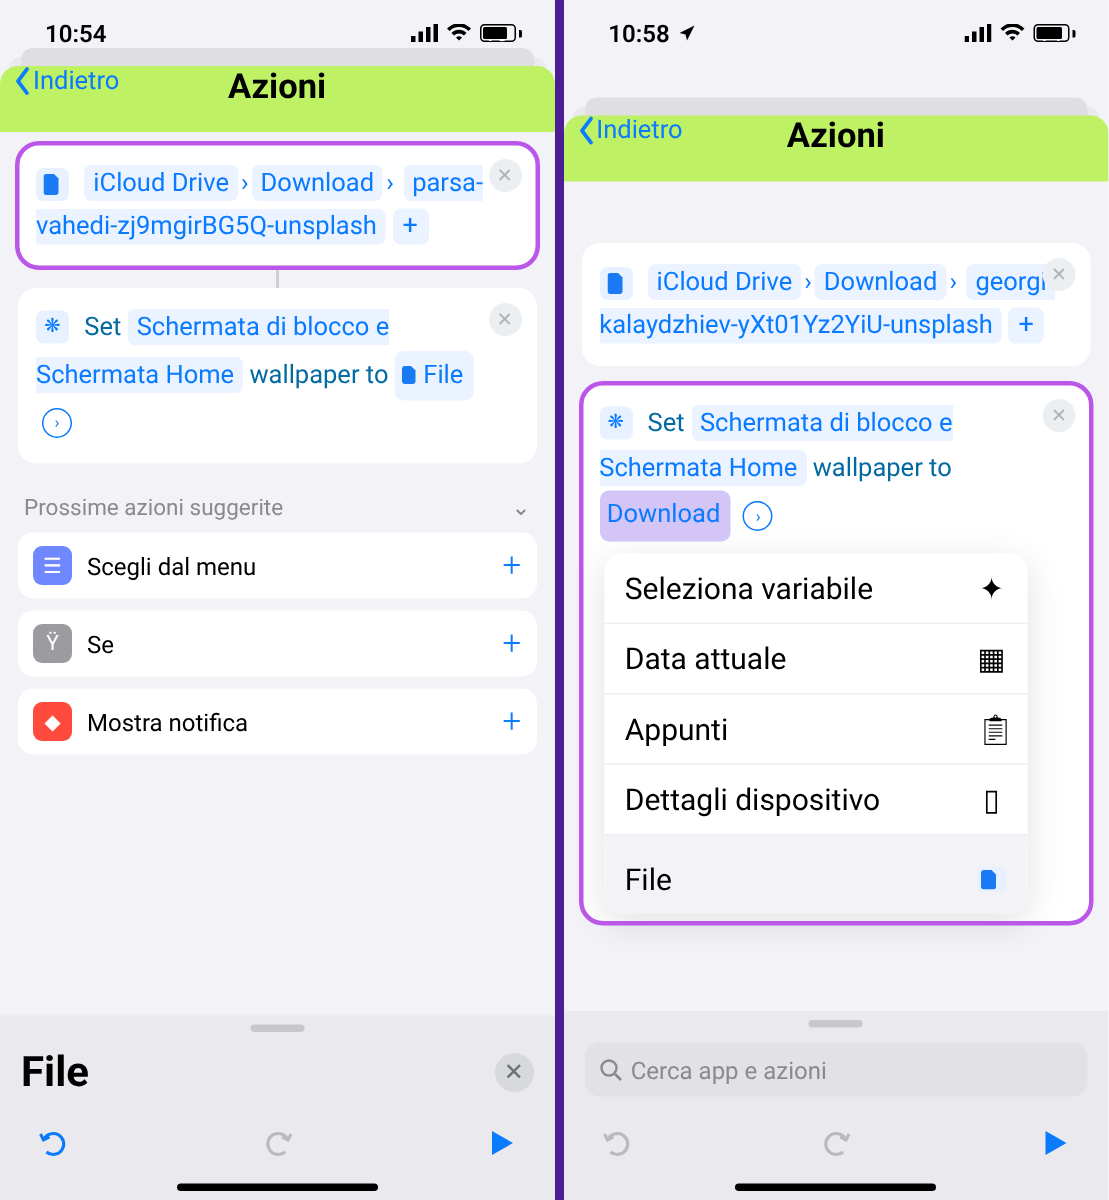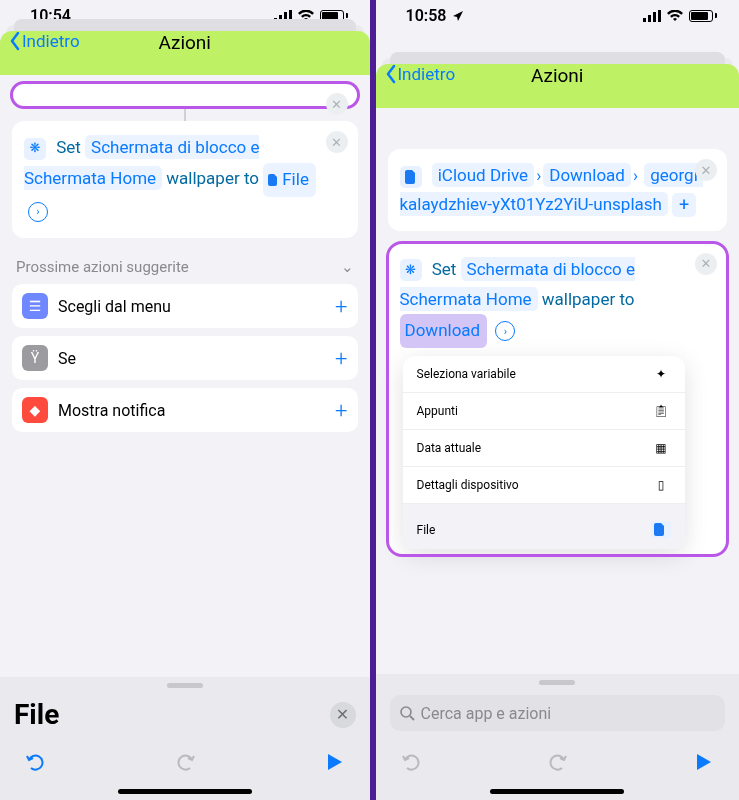--- a/index.html
+++ b/index.html
@@ -1,33 +1,33 @@
 <!DOCTYPE html>
 <html><head>
 <meta charset="utf-8">
 <style>
   * { box-sizing: border-box; margin: 0; padding: 0; font-family: -apple-system, BlinkMacSystemFont, "Segoe UI", Roboto, sans-serif; }
   body { display: flex; width: 739px; height: 800px; background:#fff; }
   .page { width: 369.5px; height: 800px; background:#f2f2f7; display:flex; flex-direction:column; position:relative; }
   .page + .page { border-left:6px solid #4c1d95;gap:33px; }
-  .status-bar { height:31px; display:flex; align-items:center; justify-content:space-between; padding:0 22px 0 30px; font-weight:600; font-size:16px; color:#000; }
+  .status-bar { height:44px; display:flex; align-items:center; justify-content:space-between; padding:0 22px 0 30px; font-weight:600; font-size:16px; color:#000; }
   .status-left { display:flex; align-items:center; gap:6px; }
   .status-right { display:flex; align-items:center; gap:5px; }
   .batt { display:inline-flex; align-items:center; gap:2px; }
   .batt-body { width:24px; height:12px; border:1px solid #000; border-radius:3px; position:relative; }
   .batt-body::after { content:""; position:absolute; left:1px; top:1px; bottom:1px; width:75%; background:#000; border-radius:1px; }
   .batt-tip { width:2px; height:5px; background:#000; border-radius:0 1px 1px 0; }
   .batt-pct { font-size:12px; position:absolute; color:#fff; left:4px; top:-1px; font-weight:600;}
   .cards-bg { position:relative; }
   .cards-bg::before, .cards-bg::after { content:""; position:absolute; left:6px; right:6px; top:-6px; height:14px; background:#e9e9ee; border-radius:8px 8px 0 0; z-index:0;}
   .cards-bg::after { left:14px; right:14px; top:-12px; background:#dedee3; }
   .nav { background:#bef264; height:44px; display:flex; align-items:flex-start; position:relative; z-index:1; border-radius:12px 12px 0 0; }
   .back { color:#0a7aff; font-size:17px; display:flex; align-items:center; padding-left:8px; }
   .back svg{ width:14px; height:20px; }
-  .nav-title { position:absolute; left:0; right:0; text-align:center; font-weight:400; font-size:19px; }
+  .nav-title { position:absolute; left:0; right:0; text-align:center; font-weight:700; font-size:23px; }
   .content { flex:1; padding:8px 12px 0; display:flex; flex-direction:column; gap:12px; overflow:hidden; }
   .card { background:#fff; border-radius:12px; padding:12px; position:relative; }
   .highlight { outline:3px solid #ba56e8; outline-offset:-1px; border-radius:14px; }
   .close-bubble { position:absolute; top:10px; right:10px; width:22px; height:22px; border-radius:11px; background:#eceff1; display:flex; align-items:center; justify-content:center; color:#aeb2b7; font-size:13px; }
   .icon-box { display:inline-flex; align-items:center; justify-content:center; width:22px; height:22px; border-radius:5px; vertical-align:middle; margin-right:6px; font-size:13px; }
   .file-icon-bg { background:#e8f1ff; color:#1a7af3; }
   .wall-icon-bg { background:#e8f1ff; color:#0a7aff; }
   .path { line-height:1.7; font-size:17px; }
   .tok { color:#0a7aff; background:#eaf3ff; padding:2px 6px; border-radius:5px; display:inline; }
   .chev { color:#0a7aff; padding:0 2px; }
@@ -39,21 +39,21 @@
   .pill.sel { background:#d3c6f7; }
   .circ-chev { display:inline-flex; width:20px; height:20px; border:1.5px solid #0a7aff; border-radius:10px; align-items:center; justify-content:center; color:#0a7aff; font-size:11px; vertical-align:middle; margin-left:4px;}
   .sugg-header { display:flex; justify-content:space-between; color:#8a8a8e; font-size:15px; padding:8px 4px 0; }
   .sugg-header .chev-d { color:#8a8a8e; }
   .sugg-row { background:#fff; border-radius:10px; height:44px; display:flex; align-items:center; padding:0 10px; margin-top:8px; font-size:16px; }
   .sugg-row .ricon { width:26px; height:26px; border-radius:6px; display:flex; align-items:center; justify-content:center; margin-right:10px; font-size:14px; color:#fff; }
   .sugg-row .rplus { margin-left:auto; color:#0a7aff; font-size:22px; font-weight:300; }
   .ghost-row { height:44px; border-radius:10px; background:#fff; margin-top:8px; display:flex; align-items:center; justify-content:flex-end; padding:0 10px; }
   .ghost-row .rplus { color:#0a7aff; font-size:22px; font-weight:300; }
   .popover { background:#fff; border-radius:12px; margin:8px 30px 0 3px; box-shadow:0 6px 24px rgba(0,0,0,.12); overflow:hidden; }
-  .pop-row { display:flex; align-items:center; justify-content:space-between; padding:11px 14px; font-size:12px; border-bottom:1px solid #eee; }
+  .pop-row { display:flex; align-items:center; justify-content:space-between; padding:11px 14px; font-size:20px; border-bottom:1px solid #eee; }
   .pop-row:last-child { border-bottom:none; background:#f2f2f7; border-top:6px solid #f2f2f7;}
   .pop-row .picon { width:20px; text-align:center; color:#000;}
   .pop-row:last-child .picon{ color:#0a7aff; background:#e8f1ff; border-radius:4px; padding:2px 3px;}
   .bottom-bar { margin-top:auto; background:#e9e9ee; }
   .grab { width:36px; height:5px; background:#c7c7cc; border-radius:3px; margin:6px auto; }
   .search-row { display:flex; align-items:center; padding:4px 14px 8px; gap:10px;}
   .file-label { font-size:28px; font-weight:700; flex:1; }
   .clear-x { width:26px; height:26px; border-radius:13px; background:#d8d9dd; color:#6f7075; display:flex; align-items:center;justify-content:center; font-size:16px; }
   .sinput { flex:1; height:36px; background:#e1e1e6; border-radius:10px; display:flex; align-items:center; padding:0 10px; color:#8a8a8e; gap:6px; font-size:16px;}
   .toolbar { height:46px; display:flex; align-items:center; justify-content:space-between; padding:0 22px; }
@@ -102,20 +102,30 @@
       <span>Indietro</span>
     </div>
     <div class="nav-title">Azioni</div>
   </div>
   </div>
 
   <div class="content">
 
     <div class="card highlight">
       <span class="close-bubble">✕</span>
+      <div class="path">
+        <span class="icon-box file-icon-bg">
+            <svg width="12" height="14">
+              <path d="M2 0 h5 l3 3 v9 a2 2 0 0 1 -2 2 h-6 a2 2 0 0 1 -2 -2 v-10 a2 2 0 0 1 2 -2" fill="#1a7af3"></path>
+            </svg>
+          </span>
+        <span class="tok">iCloud Drive</span><span class="chev">›</span><span class="tok">Download</span><span class="chev">›</span>
+        <span class="tok">parsa-vahedi-zj9mgirBG5Q-unsplash</span>
+        <span class="plus-chip">+</span>
+      </div>
     </div>
 
     <div class="connector"></div>
 
     <div class="card">
       <span class="close-bubble">✕</span>
       <div class="set-line">
         <span class="icon-box wall-icon-bg">❋</span>
         <span class="plain">Set</span>
         <span class="tok">Schermata di blocco e Schermata Home</span>
@@ -253,26 +263,26 @@
             <span>Download</span>
           </span>
         <span class="circ-chev">›</span>
       </div>
       <div class="popover">
         <div class="pop-row">
             <span>Seleziona variabile</span>
             <span class="picon">✦</span>
           </div>
         <div class="pop-row">
+            <span>Data attuale</span>
+            <span class="picon">▦</span>
+          </div>
+        <div class="pop-row">
             <span>Appunti</span>
             <span class="picon">📋︎</span>
-          </div>
-        <div class="pop-row">
-            <span>Data attuale</span>
-            <span class="picon">▦</span>
           </div>
         <div class="pop-row">
             <span>Dettagli dispositivo</span>
             <span class="picon">▯</span>
           </div>
         <div class="pop-row">
             <span>File</span>
             <span class="picon">
               <svg width="11" height="13">
                 <path d="M2 0 h5 l3 3 v8 a2 2 0 0 1 -2 2 h-6 a2 2 0 0 1 -2 -2 v-9 a2 2 0 0 1 2 -2" fill="#1a7af3"></path>

